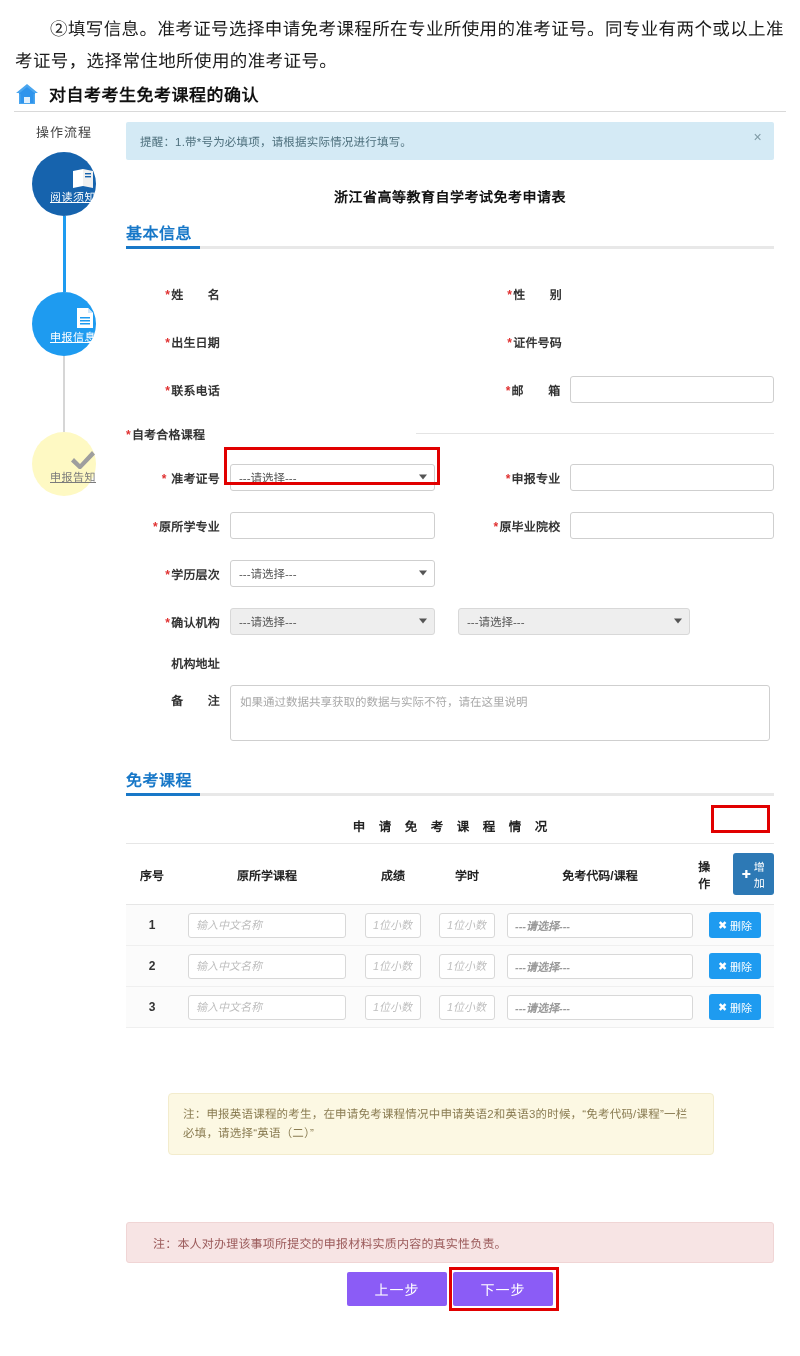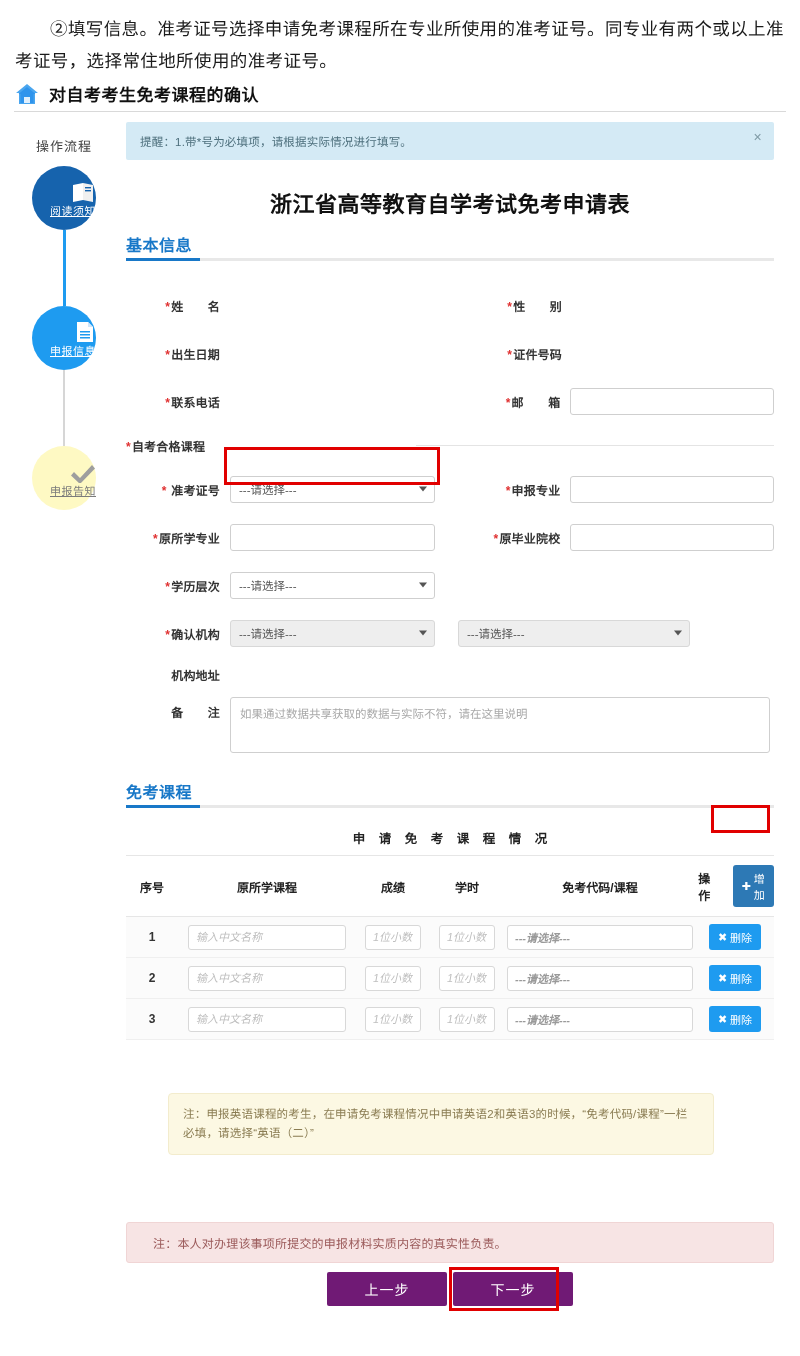--- a/index.html
+++ b/index.html
@@ -29,21 +29,21 @@
   }
   .home-icon { width: 26px; height: 24px; position: relative; flex: none; }
   .app-title {
     font-size: 17px; font-weight: 700; color: #111;
     letter-spacing: .5px;
     font-family: "Liberation Sans","DejaVu Sans",sans-serif;
   }
 
   
   .flow {
-    position: absolute; left: 8px; top: 136px; width: 112px; height: 450px;
+    position: absolute; left: 8px; top: 122px; width: 112px; height: 450px;
     text-align: center;
   }
   .flow-title { font-size: 13px; color: #444; letter-spacing: 1px; margin-bottom: 11px; }
   .step { position: relative; width: 112px; }
   .circle {
     width: 64px; height: 64px; border-radius: 50%;
     margin: 0 auto; position: relative;
     display: flex; flex-direction: column; align-items: flex-end; justify-content: center;
     color: #fff;
     text-decoration: underline;
@@ -64,21 +64,21 @@
     background: #d4eaf5; color: #4d6f7c;
     font-size: 11.5px; padding: 11px 14px; position: relative;
     border-radius: 2px; letter-spacing: .2px;
   }
   .alert .close {
     position: absolute; right: 12px; top: 8px;
     font-size: 14px; color: #7f9aa5; line-height: 14px; cursor: pointer;
   }
 
   .form-title {
-    text-align: center; font-size: 22px; font-weight: 700; color: #111;
+    text-align: center; font-size: 14px; font-weight: 700; color: #111;
     margin: 26px 0 14px; letter-spacing: .5px;
   }
 
   .section-head { position: relative; margin: 0 0 4px; }
   .section-head .txt {
     display: inline-block; font-size: 16px; font-weight: 700; color: #1878c8;
     padding-bottom: 5px; letter-spacing: .5px;
   }
   .section-head .under-all {
     position: absolute; left: 0; right: 0; bottom: 0; height: 3px; background: #e8e8e8;
@@ -191,21 +191,21 @@
   .tip-pink {
     position: absolute; left: 126px; top: 1222px; width: 648px;
     background: #f7e4e4; border: 1px solid #f0d5d5; border-radius: 3px;
     padding: 11px 26px; font-size: 12px; color: #9b5a5a; letter-spacing: .2px;
   }
   .btn-bar {
     position: absolute; left: 126px; top: 1272px; width: 648px;
     display: flex; justify-content: center; gap: 0px; align-items: center;
   }
   .nav-btn {
-    width: 120px; height: 34px; background: #701a75; color: #fff;
+    width: 100px; height: 34px; background: #8b5cf6; color: #fff;
     border: none; font-size: 14px; cursor: pointer; border-radius: 2px;
     font-family: "Liberation Sans","DejaVu Sans",sans-serif; letter-spacing: 1px;
   }
   .nav-btn.next { margin-left: 6px; }
   .hl-next {
     position: absolute; left: 449px; top: 1267px; width: 110px; height: 44px;
     border: 3px solid #e10000; pointer-events: none;
   }
   .hl-add {
     position: absolute; left: 711px; top: 805px; width: 59px; height: 28px;

